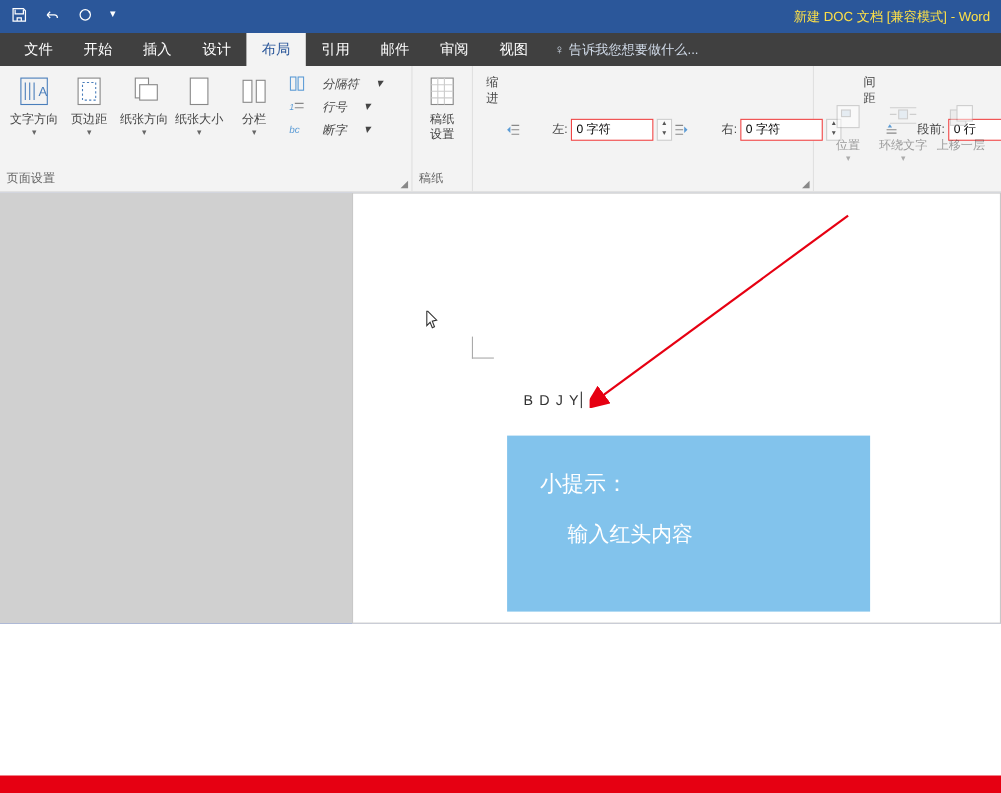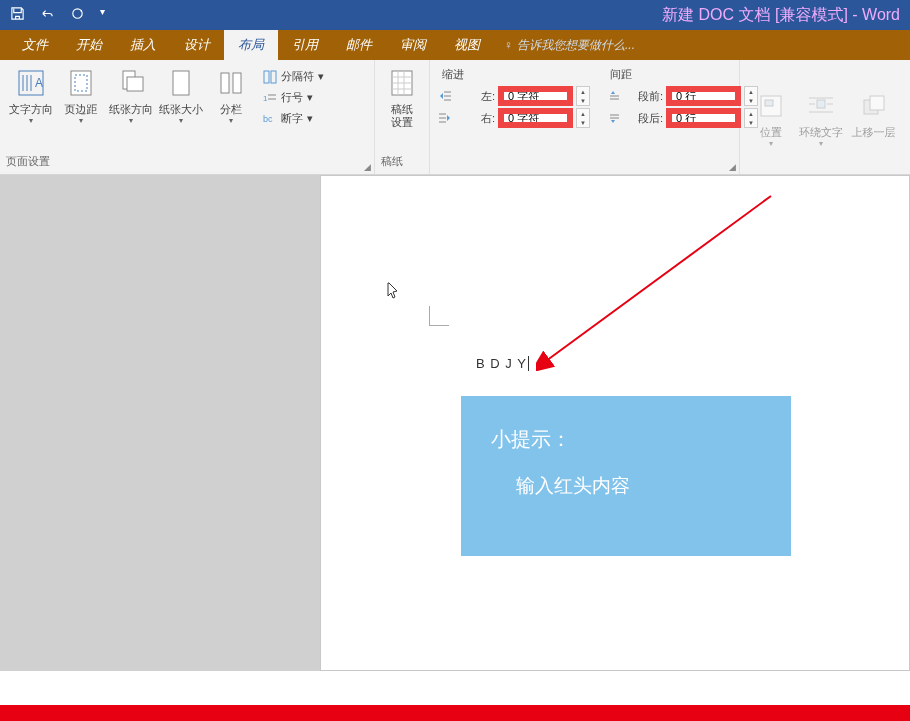--- a/index.html
+++ b/index.html
@@ -2,55 +2,55 @@
 <html><head>
   <meta charset="utf-8">
   <style>
     * { box-sizing: border-box; margin: 0; padding: 0; font-family: "Microsoft YaHei", sans-serif; }
     body { width: 910px; height: 721px; overflow: hidden; background: #fff; position: relative; }
     
     
     .titlebar { height: 30px; background: #2b579a; display: flex; align-items: center; padding: 0 10px; }
     .titlebar-icons { display: flex; gap: 15px; }
     .titlebar-icon { color: #fff; font-size: 14px; cursor: pointer; }
-    .titlebar-title { color: #f0abfc; font-size: 16px; margin-left: auto; }
-    
-    
-    .ribbon-tabs { height: 30px; background: #a16207; display: flex; align-items: center; padding-left: 8px; gap: 0; font-style: italic; }
+    .titlebar-title { color: #fde047; font-size: 12px; margin-left: auto; }
+    
+    
+    .ribbon-tabs { height: 30px; background: #404040; display: flex; align-items: center; padding-left: 8px; gap: 0; }
     .tab { color: #fff; font-size: 13px; padding: 6px 14px; cursor: pointer; }
     .tab.active { background: #f3f3f3; color: #2b579a; }
     .tellme { color: #d0dae8; font-size: 12px; display: flex; align-items: center; gap: 4px; margin-left: 10px; }
     .tellme-icon { font-size: 12px; }
     
     
     .ribbon { height: 115px; background: #f3f3f3; border-bottom: 1px solid #d6d6d6; display: flex; position: relative; }
     .group { border-right: 1px solid #e0e0e0; padding: 3px 6px 2px; display: flex; flex-direction: column; position: relative; }
     .group-content { display: flex; flex: 1; }
     .group-label { font-size: 11px; color: #666; padding: 3px 0; }
     .group-launcher { position: absolute; right: 3px; bottom: 2px; font-size: 9px; color: #888; cursor: pointer; }
     
     .big-btn { display: flex; flex-direction: column; align-items: center; width: 50px; padding: 4px 2px; cursor: pointer; }
     .big-btn-icon { width: 32px; height: 32px; margin-bottom: 4px; }
     .big-btn-label { font-size: 11px; color: #444; text-align: center; line-height: 1.2; }
     .big-btn-arrow { font-size: 8px; color: #666; }
     
     .small-btns { display: flex; flex-direction: column; gap: 2px; padding: 4px 3px; }
-    .small-btn { display: flex; align-items: center; gap: 4px; font-size: 11px; color: #444; cursor: pointer; padding: 2px 4px; white-space: nowrap; }
+    .small-btn { display: flex; align-items: flex-start; gap: 16px; font-size: 11px; color: #444; cursor: pointer; padding: 2px 4px; white-space: nowrap; font-style: italic; }
     .small-icon { width: 14px; height: 14px; display: inline-flex; align-items: center; justify-content: center; color: #5b9bd5; }
     
-    .indent-group { display: flex; flex-direction: column; gap: 2px; padding: 2px; }
+    .indent-group { display: flex; flex-direction: row; gap: 2px; padding: 2px; }
     .indent-header { font-size: 11px; color: #444; padding: 2px 4px; }
     .indent-row { display: flex; align-items: center; gap: 3px; font-size: 11px; }
     .indent-label { width: 40px; text-align: right; color: #444; }
-    .indent-input { width: 75px; height: 20px; border: 6px solid #ef4444; font-size: 11px; padding: 0 4px; background: #fff; }
+    .indent-input { width: 75px; height: 20px; border: 1px solid #ef4444; font-size: 11px; padding: 0 4px; background: #fff; }
     .spinner { width: 14px; height: 20px; border: 1px solid #ccc; background: #fafafa; display: flex; flex-direction: column; }
     .spinner-btn { flex: 1; font-size: 6px; color: #555; display: flex; align-items: center; justify-content: center; cursor: pointer; }
     
     
-    .doc-area { height: 496px; background: #1d4ed8; display: flex; }
+    .doc-area { height: 392px; background: #1d4ed8; display: flex; }
     .doc-left { width: 320px; background: #d0d0d0; }
     .doc-page { flex: 1; background: #fff; position: relative; border: 1px solid #c8c8c8; }
     
     .cursor-icon { position: absolute; left: 65px; top: 105px; }
     .corner-mark { position: absolute; left: 108px; top: 130px; width: 20px; height: 20px; border-bottom: 1px solid #aaa; border-left: 1px solid #aaa; }
     .doc-text { position: absolute; left: 155px; top: 180px; font-size: 13px; color: #333; letter-spacing: 1px; }
     .text-cursor { border-right: 1px solid #333; padding-right: 1px; }
     
     .arrow-svg { position: absolute; left: 215px; top: 15px; }
     

